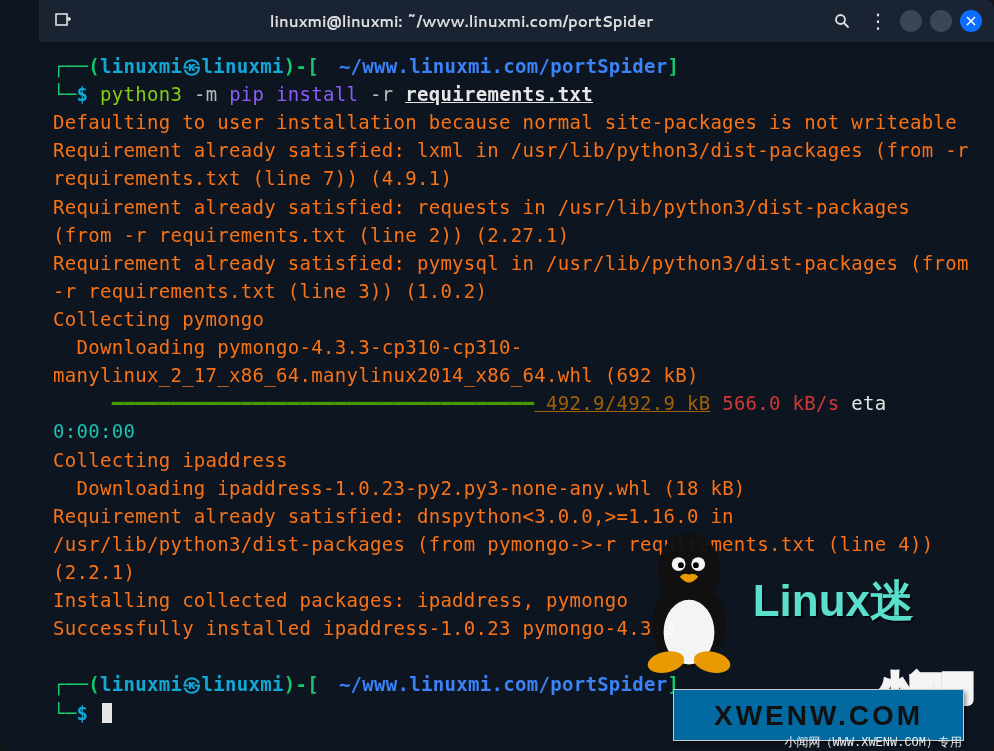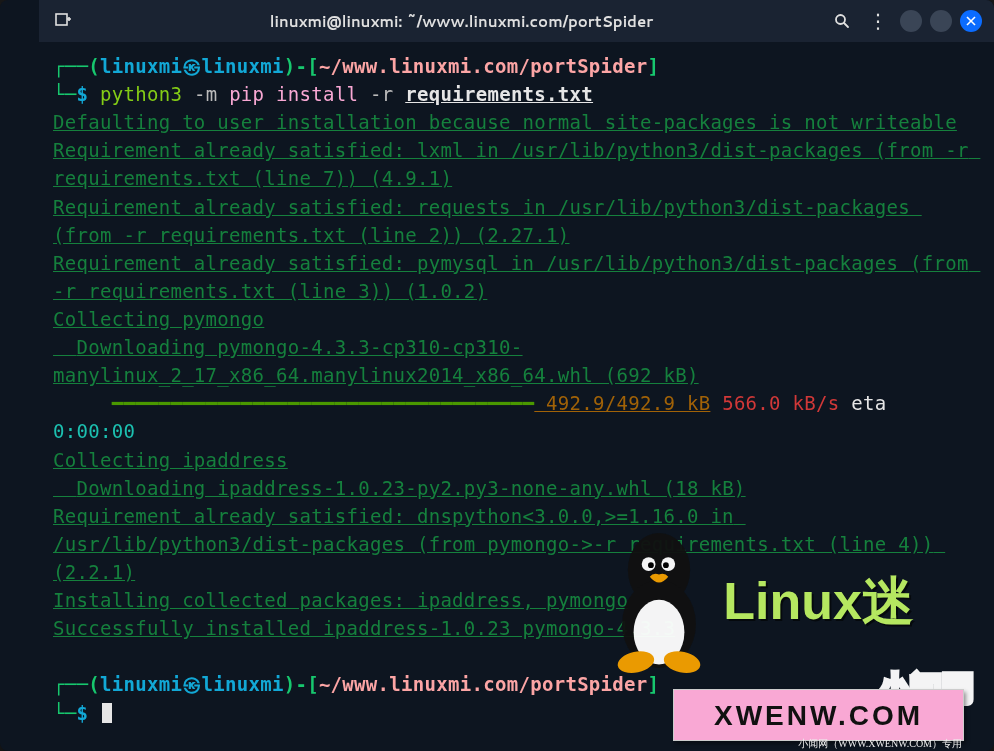--- a/index.html
+++ b/index.html
@@ -76,26 +76,26 @@
     color: #e0e0e0;
     white-space: pre-wrap;
     word-wrap: break-word;
     font-family: "DejaVu Sans Mono", "Hack", monospace;
     letter-spacing: 0.3px;
     overflow: hidden;
   }
   .ps-green  { color:#17c76e; font-weight:bold;}
   .ps-cyan   { color:#12a8d6; font-weight:bold;}
   .ps-cyan-sym { color:#12a8d6; font-weight:bold;}
-  .ps-white  { color:#fca5a5; font-weight:bold;}
+  .ps-white  { color:#3b82f6; font-weight:bold;margin-left:20px;}
   .ps-yellow { color:#84cc16;}
-  .cmd       { color:#f9a8d4;}
+  .cmd       { color:#8b5cf6;}
   .flag      { color:#bbbbbb;}
   .filelink  { color:#e6e6e6; text-decoration: underline; font-weight: bold;}
-  .out       { color:#15803d;text-decoration:underline;}
+  .out       { color:#f97316;}
   .prog-bar  { color:#4a9800;}
   .prog-size { color:#a16207;text-decoration:underline;}
   .prog-speed{ color:#d13838;}
   .prog-eta  { color:#e6e6e6;}
   .prog-time { color:#1cc0b0;}
   .cursor {
     display:inline-block;
     width: 10px; height: 20px;
     background:#e6e6e6;
     vertical-align: -3px;
@@ -115,54 +115,54 @@
     position:relative;
     width:120px; height:150px;
   }
   .tux svg { width:120px; height:150px;}
   .brand-box {
     display:flex; flex-direction:column; align-items:center;
   }
   .brand-main {
     font-family: "Microsoft YaHei", sans-serif;
     font-weight: 800;
-    color:#bef264;
-    font-size:52px;
+    color:#5eead4;
+    font-size:44px;
     line-height:1;
     text-shadow: 2px 2px 0 rgba(0,0,0,0.6);
   }
   .brand-over {
     position:absolute;
     right:-60px; bottom:-35px;
     font-size:32px;
     color:#d946ef;
     -webkit-text-stroke:5px #fff;
     font-weight:800;
     font-family: Liberation Mono, monospace;
     text-shadow: 1px 1px 0 rgba(0,0,0,0.7);
   }
   .brand-card {
     position:absolute;
     right:30px; bottom:10px;
-    background:#f9a8d4;
+    background:#0369a1;
     color:#111;
     font-family: Arial, sans-serif;
     font-weight:700;
     font-size:28px;
     letter-spacing:3px;
     padding:10px 40px 8px;
     border:1px solid #ccc;
     box-shadow:2px 3px 4px rgba(0,0,0,0.4);
   }
   .brand-card-sub{
     position:absolute;
     right:32px; bottom:0px;
-    font-size:10px;
+    font-size:12px;
     color:#eee;
-    font-family:Liberation Serif, serif;
+    font-family:Liberation Mono, monospace;
   }
 </style>
 </head>
 <body>
 
 <div class="window">
 
   <div class="titlebar">
     <div class="titlebar-left">
       <div class="new-tab-icon">

